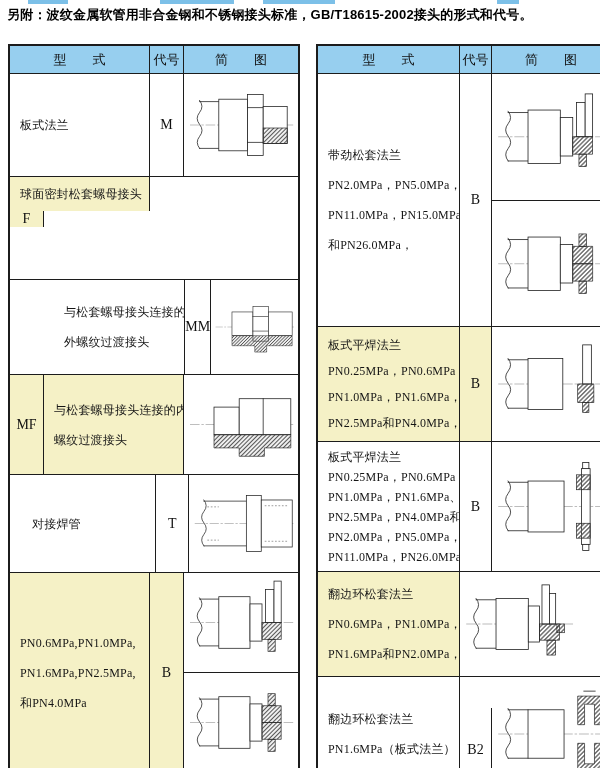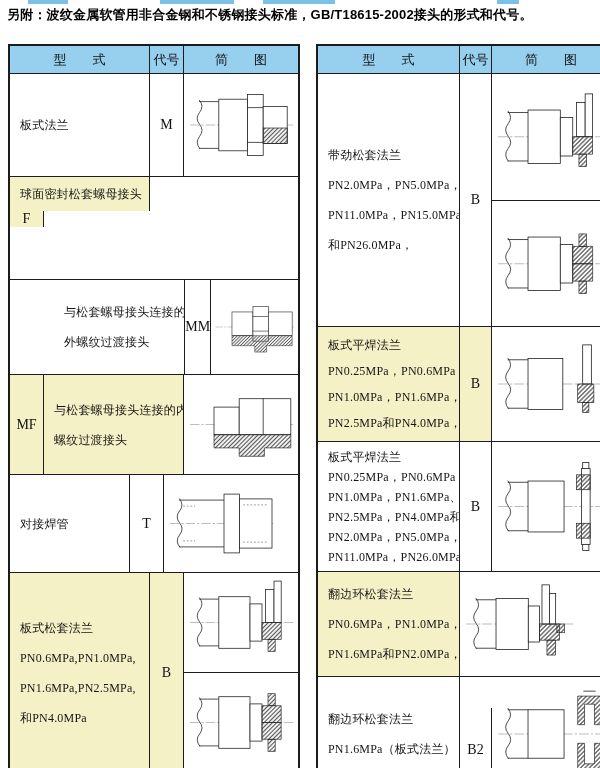--- a/index.html
+++ b/index.html
@@ -148,21 +148,21 @@
               <path d="M10,75 H184" stroke="#777" stroke-width="0.8" fill="none" stroke-dasharray="16 3 4 3"></path>
               <rect x="50" y="46" width="42" height="46" stroke="#222" stroke-width="1.3" fill="#fff"></rect>
               <rect x="92" y="32" width="86" height="60" stroke="#222" stroke-width="1.3" fill="#fff"></rect>
               <path d="M132,32 v60" stroke="#222" stroke-width="1.3" fill="none" stroke-linecap="square"></path>
               <path d="M50,92 H178 V114 H134 V128 H92 V114 H50 Z" fill="url(#h4)" stroke="#222" stroke-width="1.1"></path>
             </svg>
           </div>
         </div>
       </div>
       <div class="row" style="height: 98px;">
-        <div class="cell type" style="width: 120px;">
+        <div class="cell type" style="width: 140px; margin-left: 12px;">
           <div class="ln" style="line-height: 30px;">对接焊管</div>
         </div>
         <div class="cell code" style="width: 34px;">T</div>
         <div class="cell diag" style="width: 114px;">
           <div class="subdiag">
             <svg viewBox="0 0 190 150" preserveAspectRatio="xMidYMid meet">
               <defs>
                 <pattern id="h5" patternUnits="userSpaceOnUse" width="5" height="5" patternTransform="rotate(45)">
                   <line x1="2.5" y1="0" x2="2.5" y2="5" stroke="#555" stroke-width="2"></line>
                 </pattern>
@@ -172,21 +172,20 @@
               <path d="M26,34 q8,10 0,20 q-8,10 0,20 q8,10 0,20 q-8,10 0,20" stroke="#222" stroke-width="1.3" fill="none" stroke-linecap="square"></path>
               <rect x="100" y="26" width="26" height="98" stroke="#222" stroke-width="1.3" fill="#fff"></rect>
               <rect x="126" y="34" width="54" height="82" stroke="#222" stroke-width="1.3" fill="#fff"></rect>
               <path d="M32,46 h20 M32,104 h20 M132,44 h40 M132,106 h40" stroke="#555" stroke-width="1" fill="none" stroke-dasharray="3 3"></path>
             </svg>
           </div>
         </div>
       </div>
       <div class="row hl" style="height: 199px;">
         <div class="cell type" style="width: 140px;">
-          <div class="ln" style="line-height: 30px;">板式松套法兰</div>
           <div class="ln" style="line-height: 30px;">PN0.6MPa,PN1.0MPa,</div>
           <div class="ln" style="line-height: 30px;">PN1.6MPa,PN2.5MPa,</div>
           <div class="ln" style="line-height: 30px;">和PN4.0MPa</div>
         </div>
         <div class="cell code" style="width: 34px;">B</div>
         <div class="cell diag" style="width: 114px;">
           <div class="subdiag">
             <svg viewBox="0 0 190 150" preserveAspectRatio="xMidYMid meet">
               <defs>
                 <pattern id="h6" patternUnits="userSpaceOnUse" width="5" height="5" patternTransform="rotate(45)">

